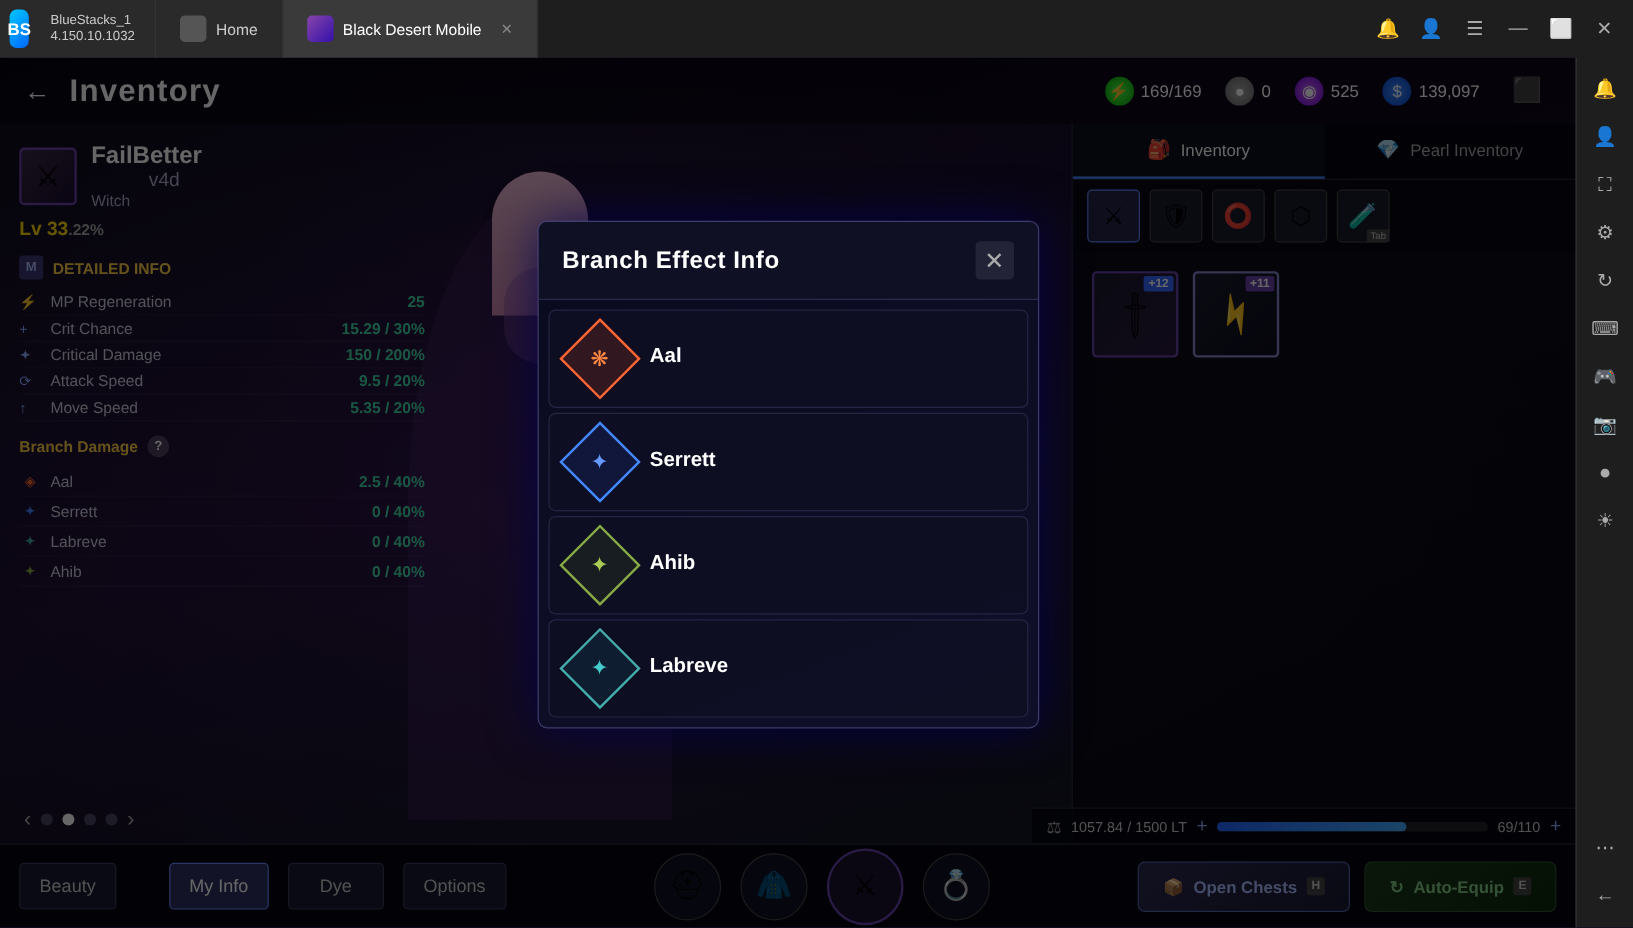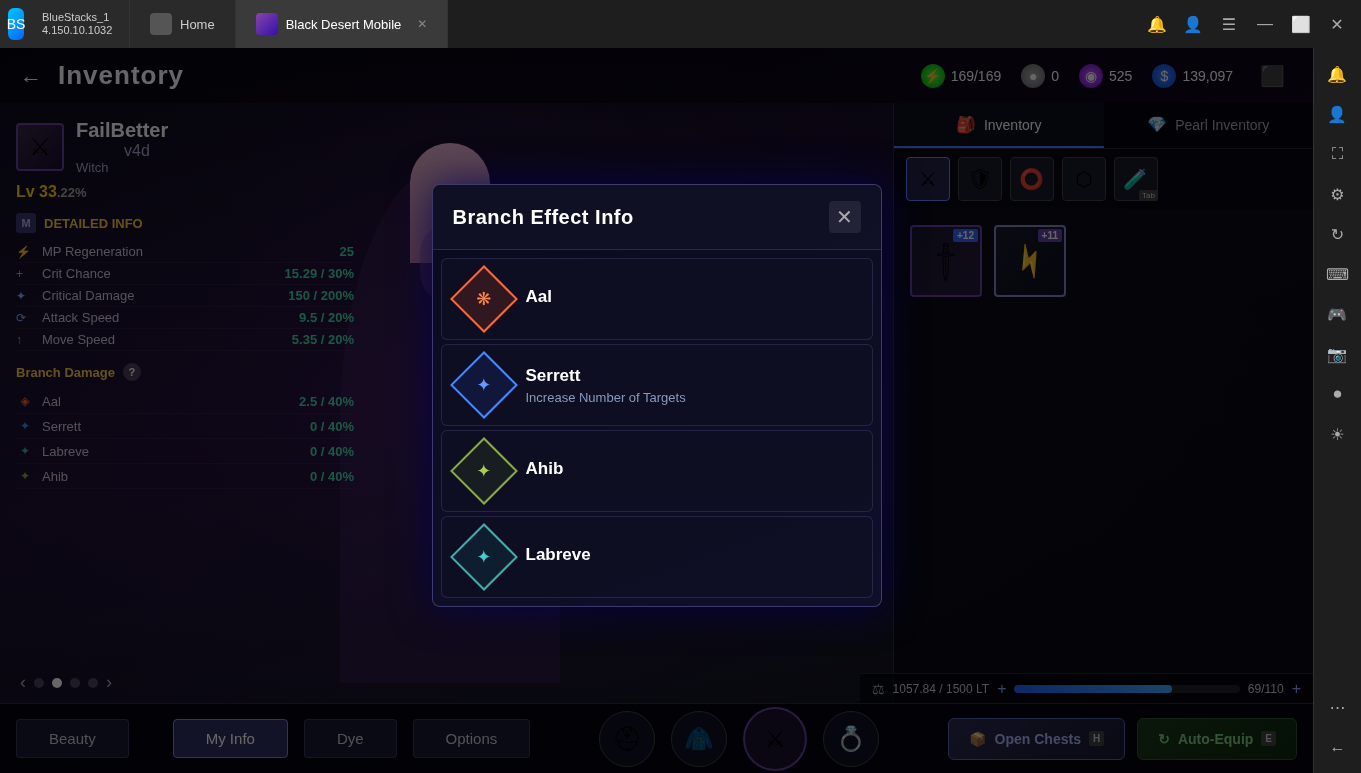--- a/index.html
+++ b/index.html
@@ -30,21 +30,21 @@
       align-items: center;
       padding: 0 8px;
       gap: 6px;
       border-right: 1px solid #333;
     }
     .bs-logo-icon {
       width: 16px; height: 32px;
       background: linear-gradient(135deg, #00c8ff, #0066ff);
       border-radius: 6px;
       display: flex; align-items: center; justify-content: center;
-      font-weight: normal; color: white; font-size: 14px;
+      font-weight: bold; color: white; font-size: 14px;
     }
     .bs-logo-text { color: #ccc; font-size: 11px; line-height: 1.2; margin-left: 12px; }
     .bs-tab {
       height: 48px;
       padding: 0 20px;
       display: flex; align-items: center; gap: 8px;
       background: #2a2a2a;
       color: #ccc;
       font-size: 13px;
       border-right: 1px solid #333;
@@ -355,21 +355,21 @@
       bottom: 0; left: 0;
       right: 0;
       height: 70px;
       background: rgba(5,5,15,0.95);
       border-top: 1px solid rgba(80,80,120,0.5);
       display: flex; align-items: center;
       padding: 0 16px;
       gap: 16px;
     }
     .bottom-btn {
-      padding: 10px 32px;
+      padding: 10px 16px;
       background: rgba(30,30,60,0.8);
       border: 1px solid rgba(80,80,120,0.6);
       color: #ccc;
       font-size: 15px;
       border-radius: 4px;
       cursor: pointer;
       min-width: 80px;
       text-align: center;
     }
     .bottom-btn.active {
@@ -424,21 +424,21 @@
 
     
     .modal-overlay {
       position: absolute;
       top: 0; left: 0; right: 0; bottom: 0;
       background: rgba(0,0,0,0.6);
       display: flex; align-items: center; justify-content: center;
       z-index: 50;
     }
     .modal {
-      width: 450px;
+      width: 418px;
       background: linear-gradient(160deg, #0a0a1e 0%, #0f0f2a 100%);
       border: 1px solid rgba(80,80,140,0.7);
       border-radius: 8px;
       overflow: hidden;
       box-shadow: 0 0 40px rgba(0,0,80,0.8);
     }
     .modal-header {
       padding: 16px 20px;
       display: flex; align-items: center; justify-content: space-between;
       border-bottom: 1px solid rgba(80,80,140,0.4);
@@ -791,21 +791,20 @@
         </div>
 
         <div class="branch-effect-item">
           <div class="effect-icon-wrap">
             <div class="effect-icon-diamond serrett-diamond">
               <span class="inner" style="color:#6699ff;">✦</span>
             </div>
           </div>
           <div class="effect-info">
             <div class="effect-name">Serrett</div>
-            <div class="effect-desc">Increase Number of Targets</div>
           </div>
         </div>
 
         <div class="branch-effect-item">
           <div class="effect-icon-wrap">
             <div class="effect-icon-diamond ahib-diamond">
               <span class="inner" style="color:#aacc55;">✦</span>
             </div>
           </div>
           <div class="effect-info">

